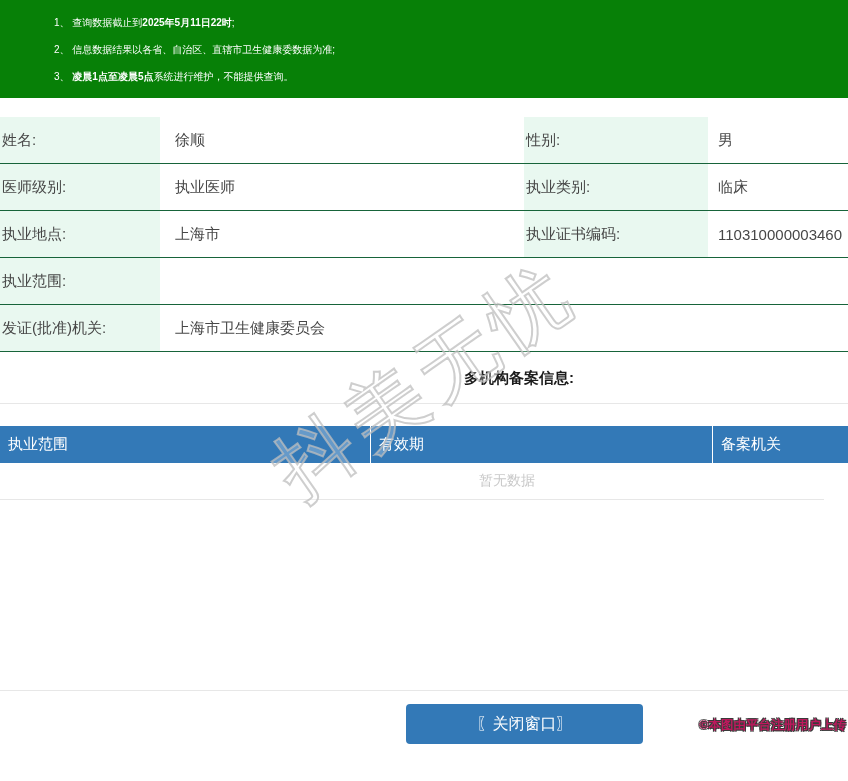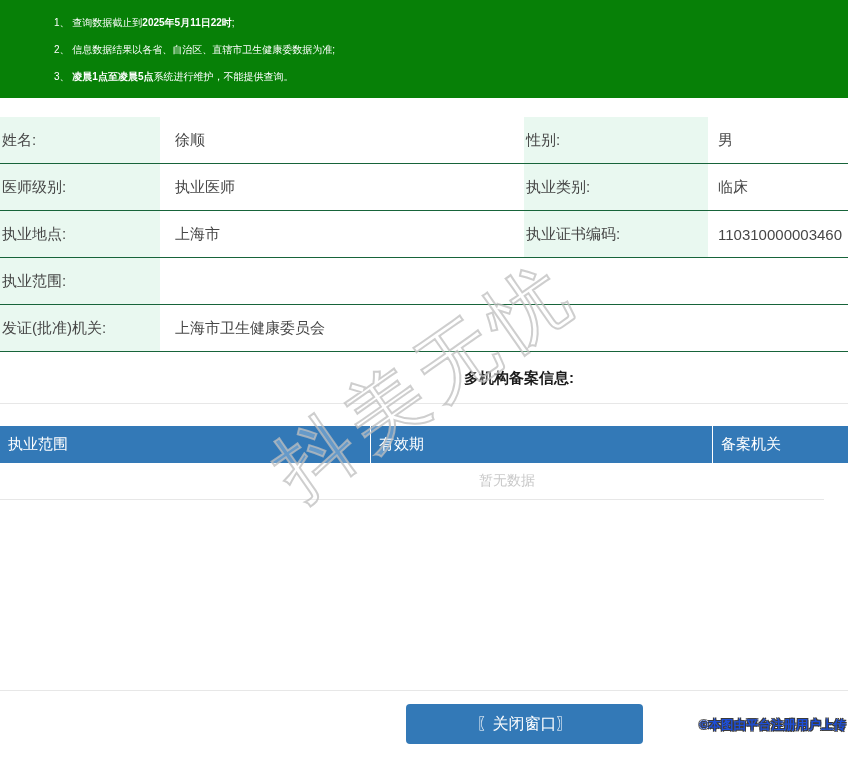--- a/index.html
+++ b/index.html
@@ -91,21 +91,21 @@
     border-radius:4px;
     display:flex; align-items:center; justify-content:center;
     cursor:pointer;
     font-family:inherit;
   }
   .credit {
     position:absolute;
     right:2px; top:26px;
     font-size:12.5px;
     font-weight:bold;
-    color:#1d4ed8;
+    color:#be185d;
     text-shadow:-1px -1px 0 #3a3a3a, 1px -1px 0 #3a3a3a, -1px 1px 0 #3a3a3a, 1px 1px 0 #3a3a3a;
     white-space:nowrap;
   }
 
   
   .wm-diag {
     position:absolute;
     left:425px; top:382px;
     transform:translate(-50%,-50%) rotate(-35deg);
     font-size:78px;

